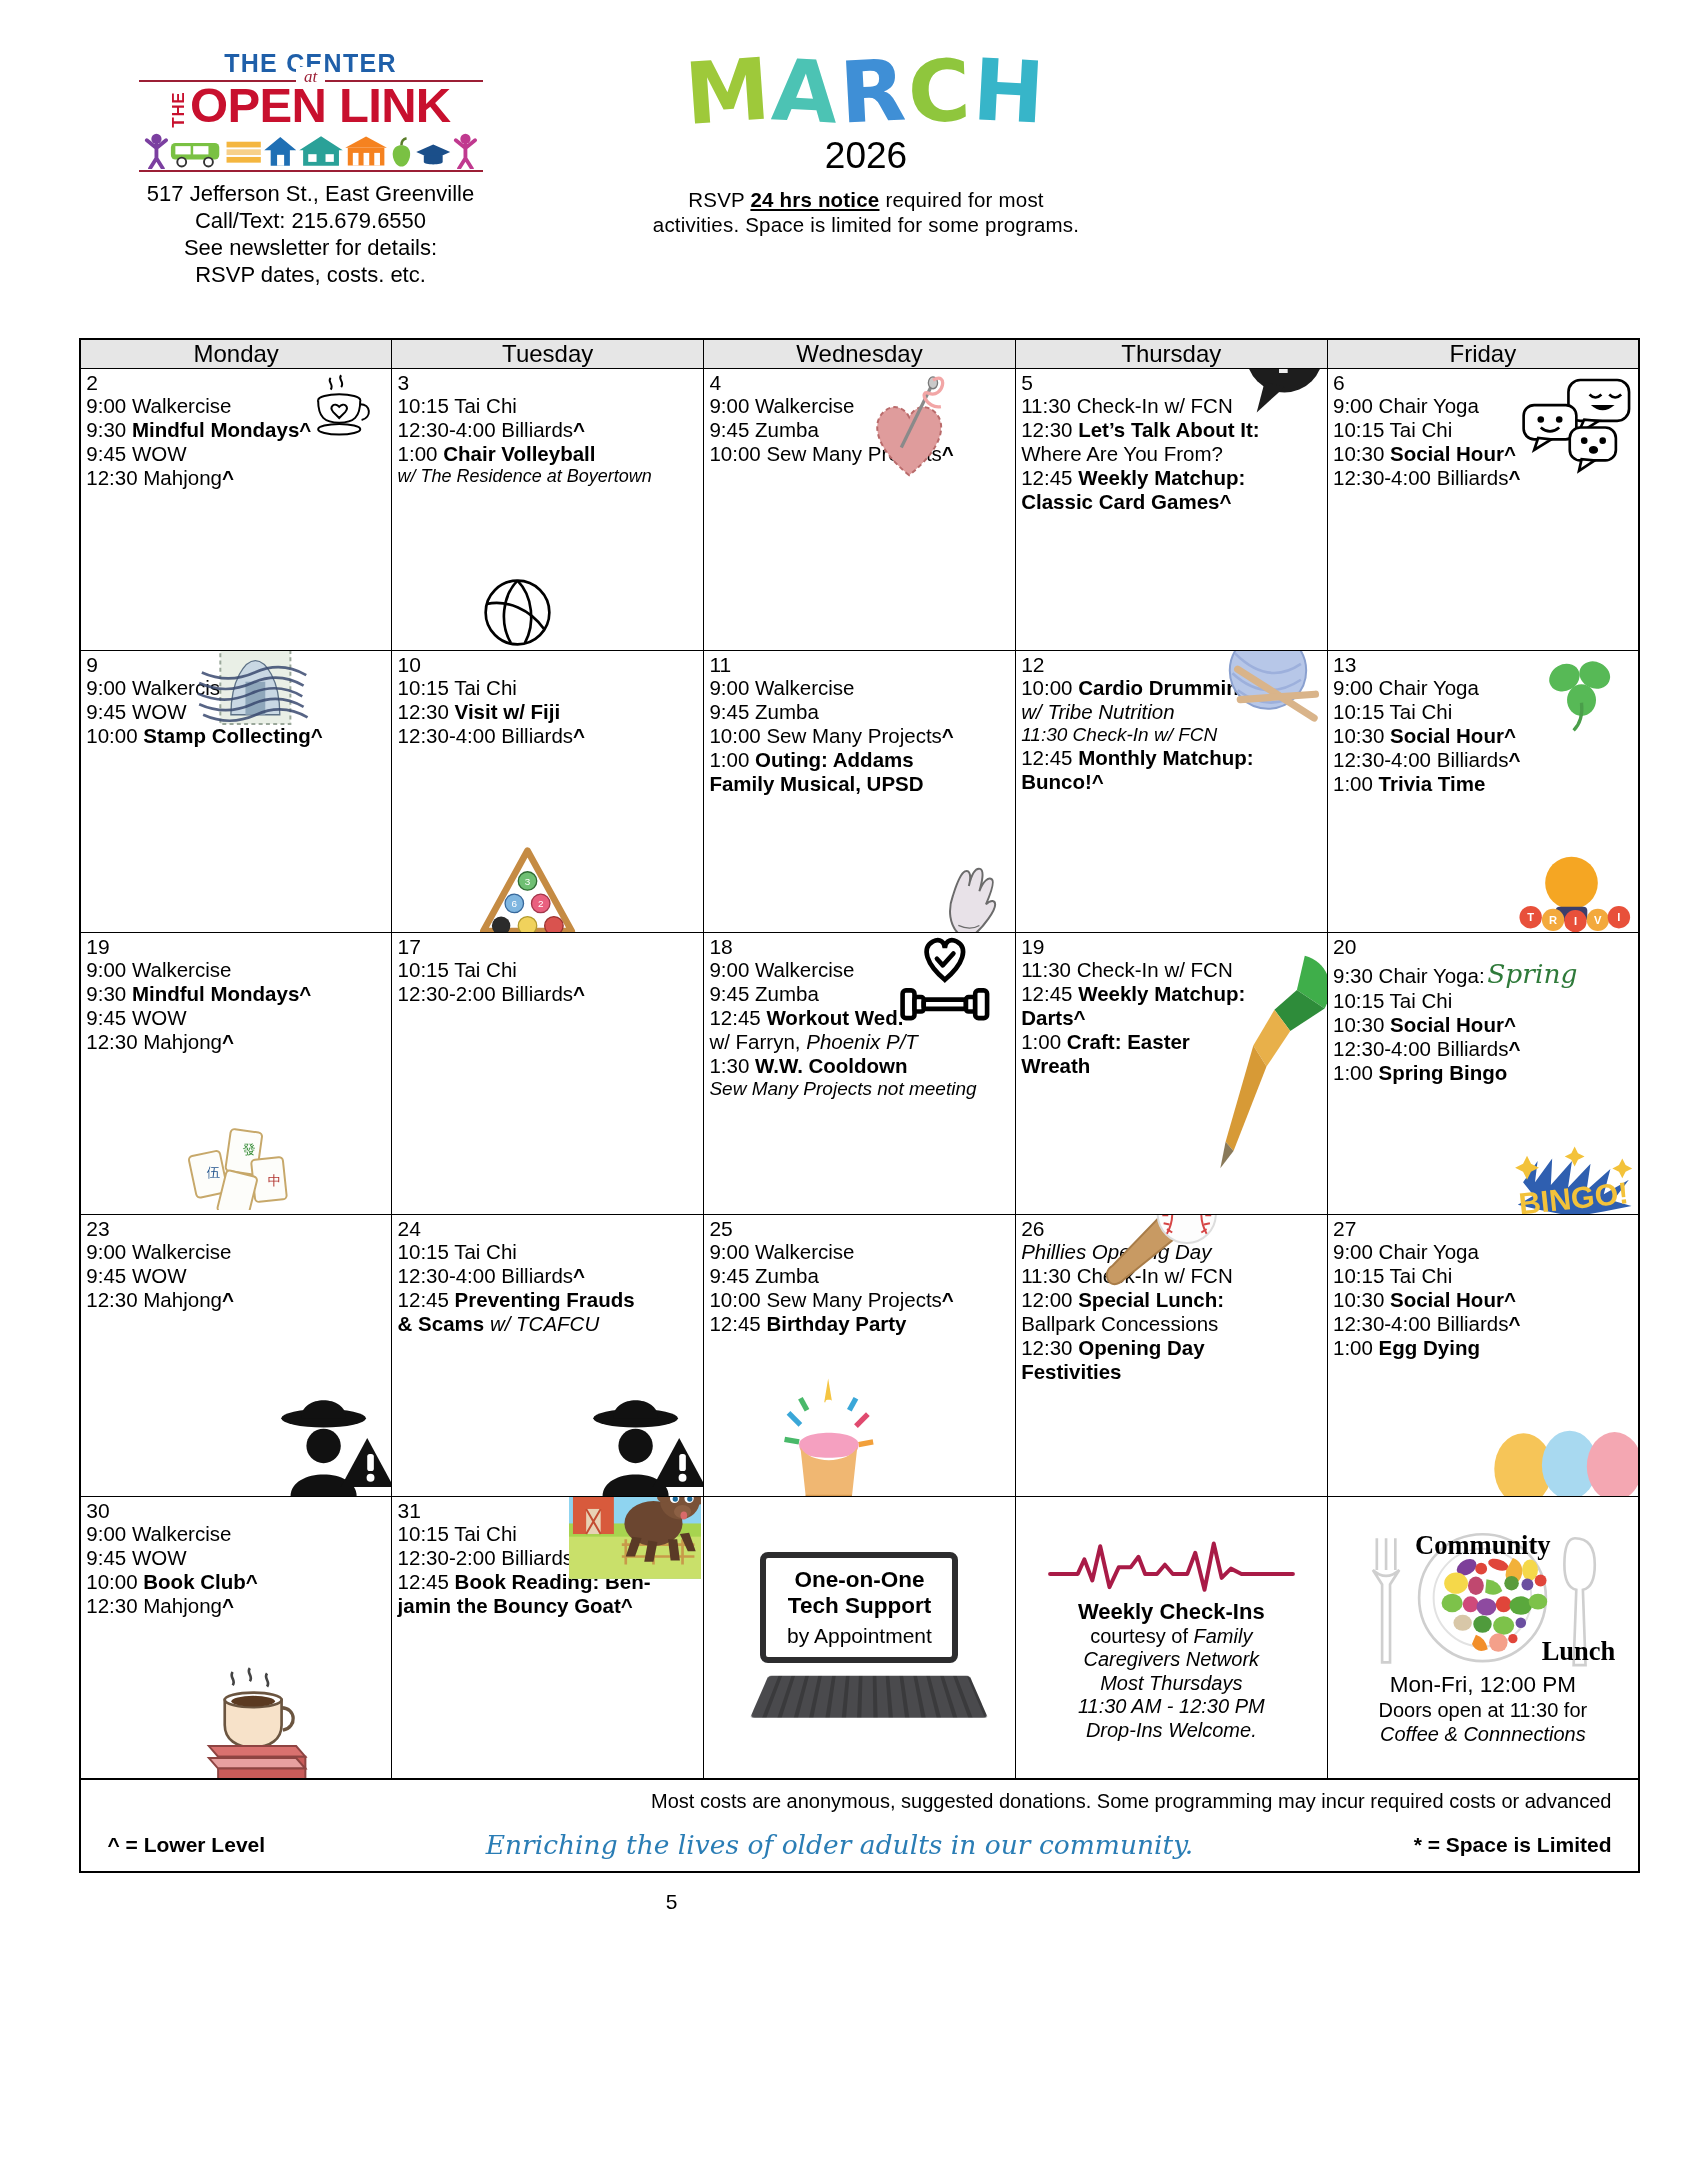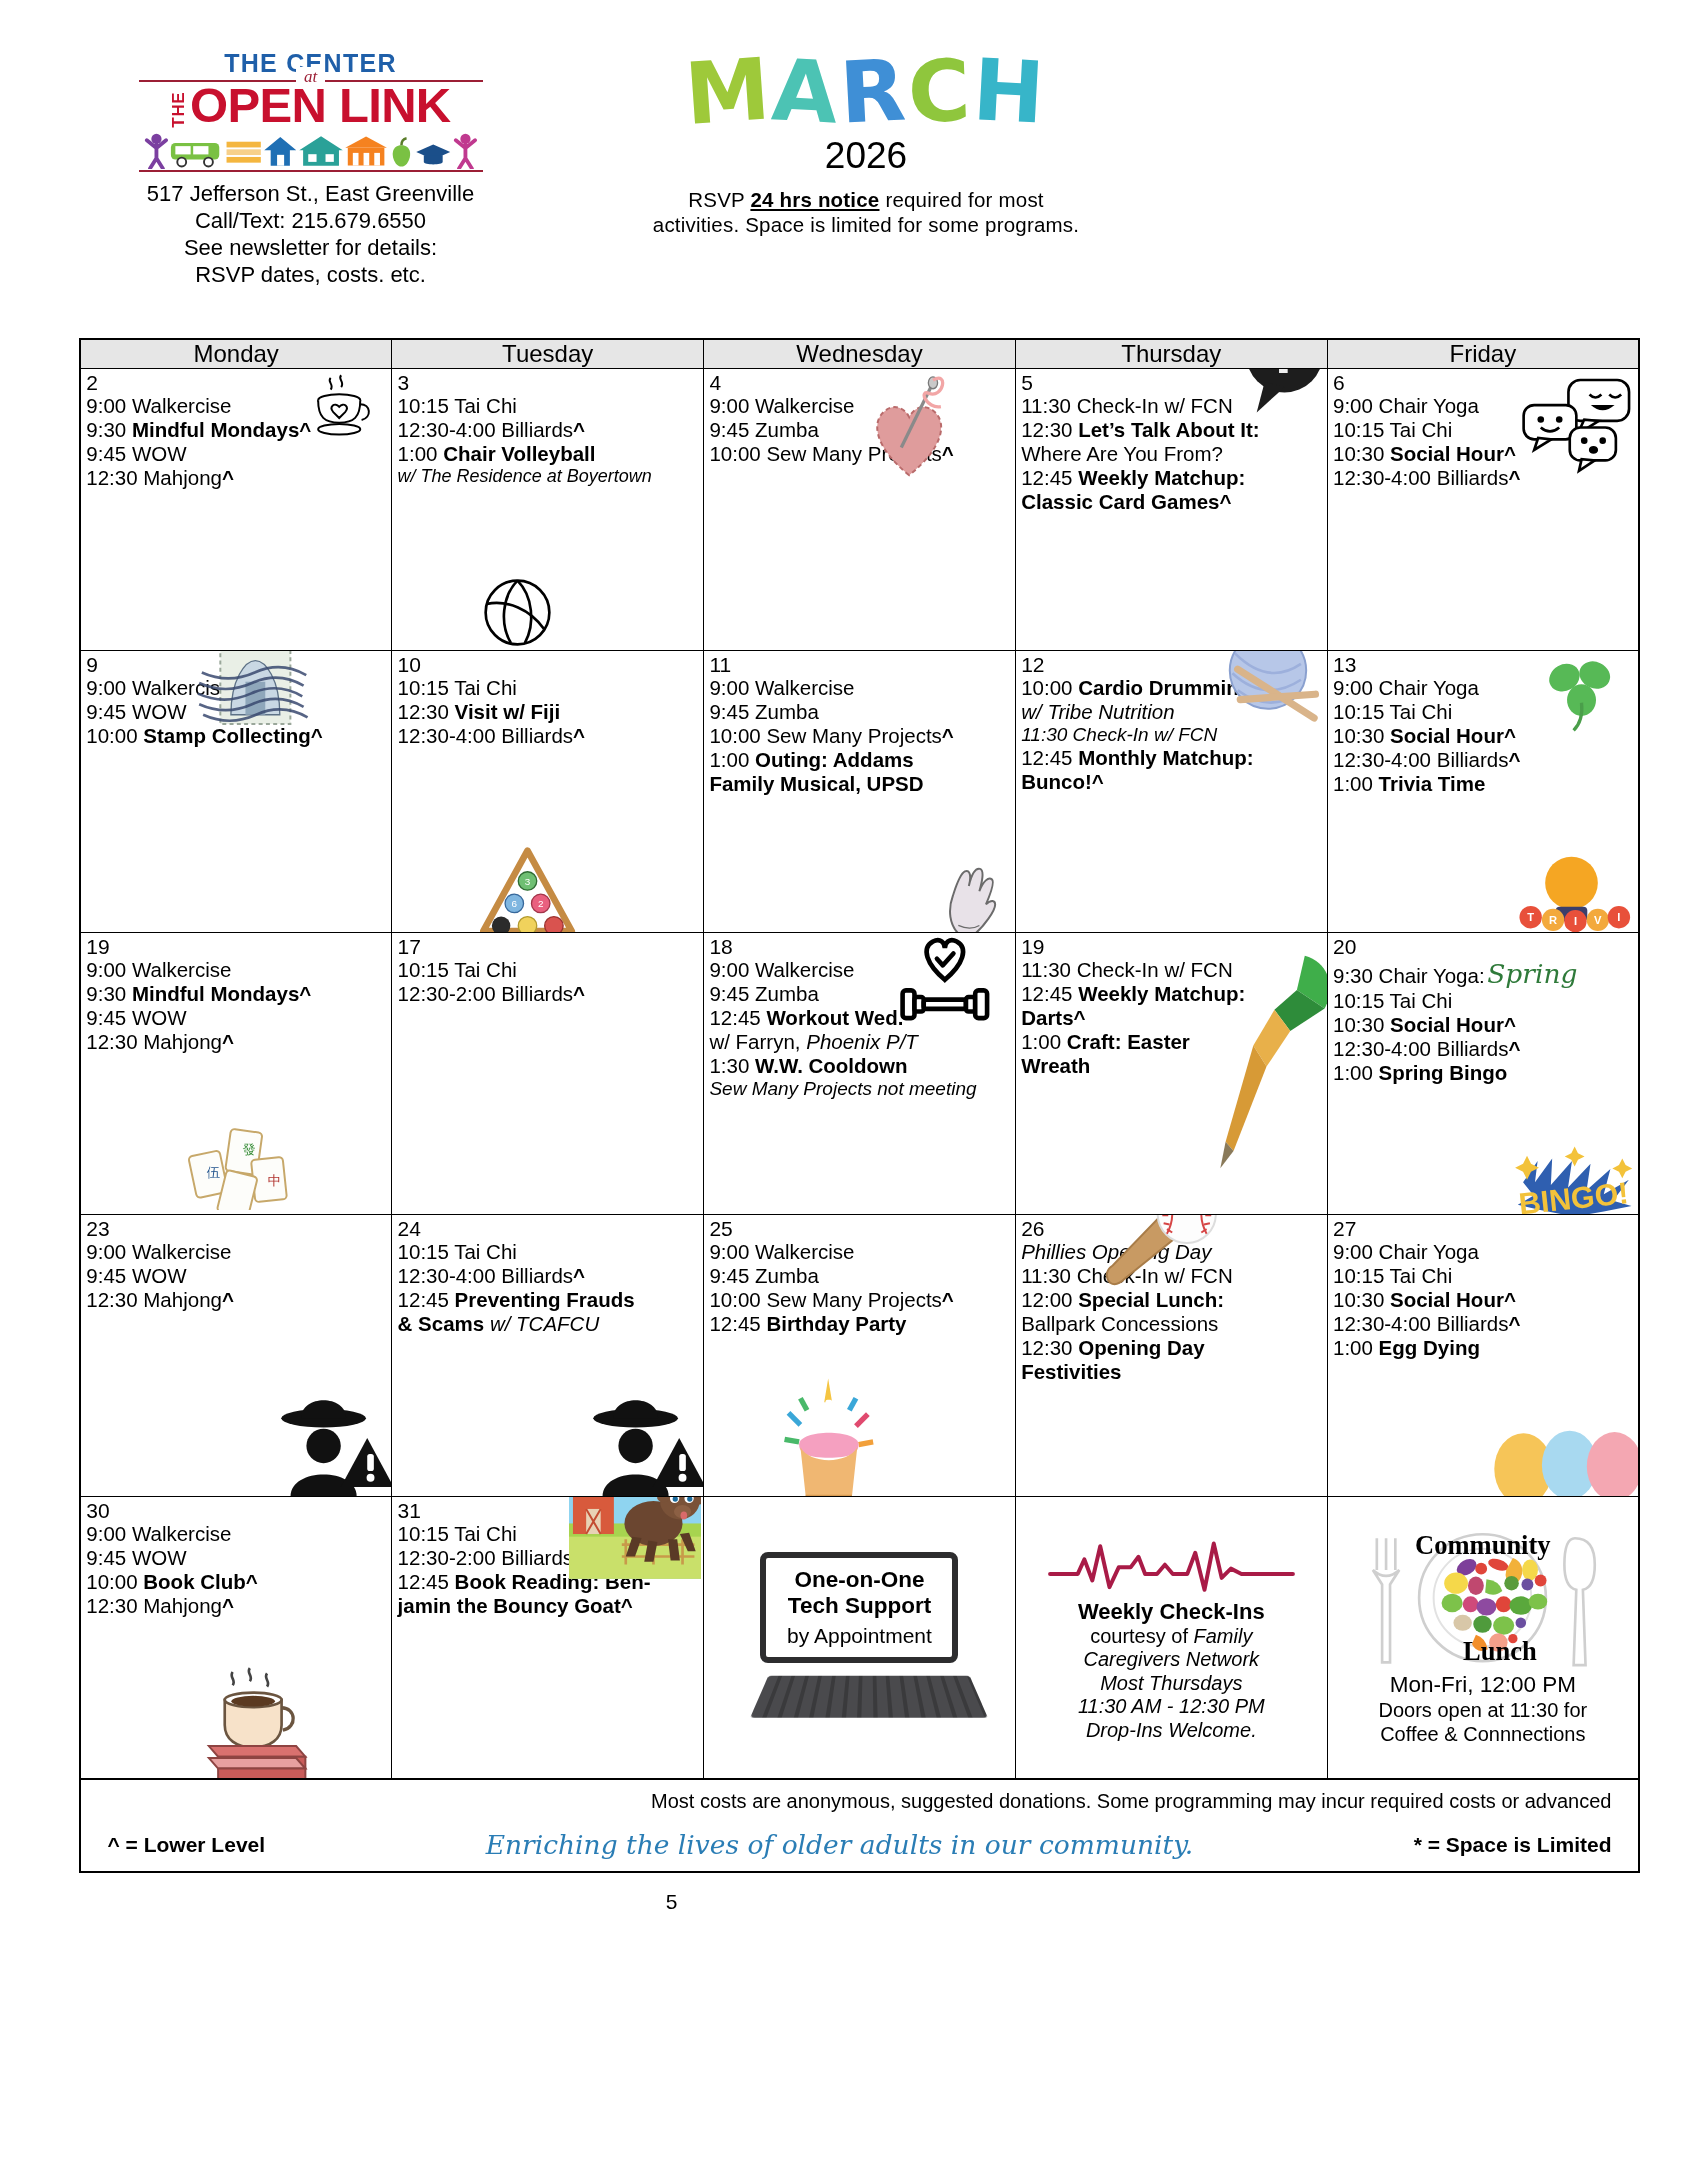--- a/index.html
+++ b/index.html
@@ -75,21 +75,21 @@
   .tablet-kb{width:218px;height:56px;background:#3a3a3c;border-radius:4px;margin:4px auto 0 auto;
              background-image:repeating-linear-gradient(90deg,#4a4a4d 0 10.6px,#3a3a3c 10.6px 14.6px),
                               repeating-linear-gradient(0deg,#4a4a4d 0 8px,#3a3a3c 8px 12px);
              transform:perspective(225px) rotateX(42deg);}
   .ci-title{font-weight:bold;font-size:22px;}
   .ci-line{font-size:20px;line-height:1.18;text-align:center;}
   .ci-line.i{font-style:italic;}
   .cl-word{font-family:"Liberation Serif",serif;font-weight:bold;font-size:26.5px;}
   .cl-line{font-size:22.5px;line-height:1.2;text-align:center;}
   .cl-line.small{font-size:20px;}
-  .cl-line.i{text-align:right;}
+  .cl-line.i{font-style:italic;text-align:right;}
 
   
   .notes{margin:0 63px;border:2px solid #000;border-top:none;width:1561px;box-sizing:border-box;padding:9.3px 26.5px 10.6px 26.5px;}
   .notes-p{font-size:20px;line-height:1.28;text-align:right;}
   .notes-row{display:flex;align-items:center;justify-content:space-between;margin-top:14.6px;}
   .legend{font-size:21px;font-weight:bold;}
   .tagline{font-family:"DejaVu Serif",serif;font-style:italic;font-size:26.5px;color:#2a7db5;}
   .pagenum{text-align:center;font-size:21px;margin-top:17px;}
 
   svg{display:block;}
@@ -748,21 +748,21 @@
           <ellipse cx="170" cy="142" rx="14" ry="12" fill="#d8c7a8"></ellipse>
           <ellipse cx="200" cy="144" rx="14" ry="13" fill="#4f9b3c"></ellipse>
           <ellipse cx="232" cy="146" rx="16" ry="14" fill="#7dc24a"></ellipse>
           <circle cx="258" cy="142" r="8" fill="#6b4fa0"></circle>
           <path d="M190 160 q14 4 18 22 q-16 8 -24 -8z" fill="#f28f2a"></path>
           <circle cx="224" cy="172" r="14" fill="#f4a08a"></circle>
           <circle cx="246" cy="166" r="7" fill="#e0453a"></circle>
         </g>
       </svg>
       <div class="cl-word" style="position:absolute;top:1.3px;left:0;width:100%;text-align:center;">Community</div>
-      <div class="cl-word" style="position:absolute;bottom:4px;left:17px;width:100%;text-align:center;">Lunch</div>
+      <div class="cl-word" style="position:absolute;bottom:4px;left:0;width:100%;text-align:right;">Lunch</div>
     </div>
     <div class="cl-line">Mon-Fri, 12:00 PM</div>
     <div class="cl-line small">Doors open at 11:30 for</div>
     <div class="cl-line small i">Coffee &amp; Connnections</div>
   </div>
           </td>
         </tr>
       </tbody>
   </table>
 

